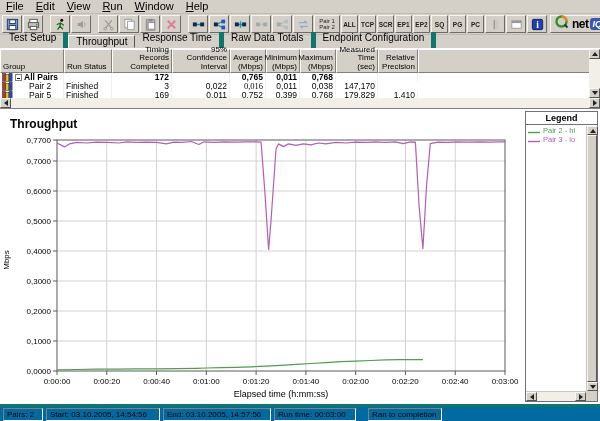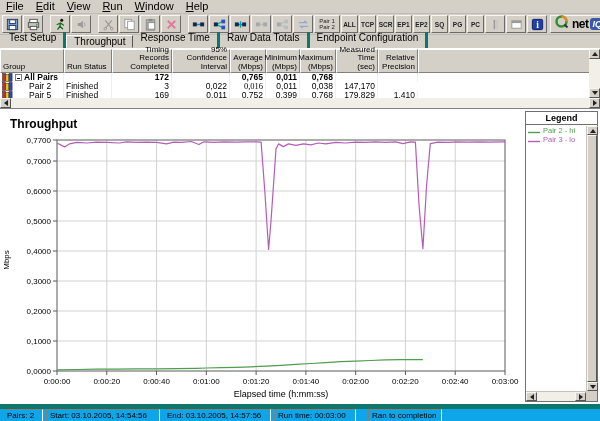--- a/index.html
+++ b/index.html
@@ -24,21 +24,21 @@
   .tsep{width:6px;height:18px;flex:0 0 auto;}
   .logo{height:18px;display:flex;align-items:center;padding:0 3px;margin-left:2px;
     border:1px solid;border-color:#f6f5f2 #6b6b6b #6b6b6b #f6f5f2;background:#d4d0c8;}
   .logo .net{font-size:12px;font-weight:bold;letter-spacing:-0.5px;margin:0 1px 0 2px;}
   .logo .iq{font-size:9px;font-weight:bold;font-style:italic;color:#fff;background:#3c57a8;
     border-radius:3px;padding:1px 3px;}
 
   
   .tabbar{position:absolute;top:35px;left:0;width:600px;height:13px;display:flex;align-items:flex-end;
     padding-left:2px;font-size:10px;}
-  .tab{padding:0 7px;height:16px;line-height:12px;color:#000;border-right:3px solid #0f766e;cursor:default;}
+  .tab{padding:0 7px;height:16px;line-height:12px;color:#000;border-right:5px solid #0f766e;cursor:default;}
   .tab.selected{background:#d4d0c8;border:1px solid;border-color:#fff #555 #d4d0c8 #fff;height:13px;
     font-weight:normal;position:relative;z-index:2;}
 
   
   .tablewrap{position:absolute;top:48px;left:0;width:600px;height:60px;background:#fff;
     border-top:1px solid #fff;}
   .thead{position:absolute;top:0;left:0;right:11px;height:24px;display:flex;background:#d4d0c8;font-size:8px;line-height:8.5px;}
   .hcell{border-right:1px solid #808080;border-left:1px solid #fff;border-top:1px solid #fff;border-bottom:1px solid #808080;
     padding:1px 2px;display:flex;align-items:flex-end;white-space:pre-line;}
   .hcell.right{justify-content:flex-end;text-align:right;}
@@ -78,22 +78,22 @@
   .legendlist{position:absolute;top:14px;left:2px;right:11px;bottom:11px;overflow:hidden;}
   .legendentry{display:flex;align-items:flex-end;gap:3px;font-size:7.5px;line-height:9px;white-space:nowrap;}
   .legend-vscroll{position:absolute;top:14px;right:0;bottom:10px;width:11px;background:#f2efe9;display:flex;
     flex-direction:column;justify-content:space-between;border-left:1px solid #c8c4bc;}
   .legend-hscroll{position:absolute;bottom:0;left:0;right:11px;height:10px;background:#f2efe9;display:flex;
     justify-content:space-between;border-top:1px solid #c8c4bc;}
   .legend-corner{position:absolute;bottom:0;right:0;width:11px;height:10px;background:#d4d0c8;}
   .lthumb{flex:1;margin:0;background:#d4d0c8;border:1px solid;border-color:#f6f5f2 #555 #555 #f6f5f2;}
 
   
-  .statusbar{position:absolute;bottom:0;left:0;width:600px;height:17px;background:#0ea5e9;
-    border-top:5px solid #0f766e;display:flex;align-items:center;}
+  .statusbar{position:absolute;bottom:0;left:0;width:600px;height:17px;background:#0369a1;
+    border-top:3px solid #0f766e;display:flex;align-items:center;}
   .spanel{height:13px;border:1px solid;border-color:#808080 #fff #fff #808080;font-size:8px;line-height:11px;
     padding:0 3px;margin-left:3px;white-space:nowrap;overflow:hidden;}
 </style>
 </head>
 <body>
 
 <div class="screen">
   <div class="menubar" id="menubar">
       <div class="menu-item"><u>F</u>ile</div>
       <div class="menu-item"><u>E</u>dit</div>

